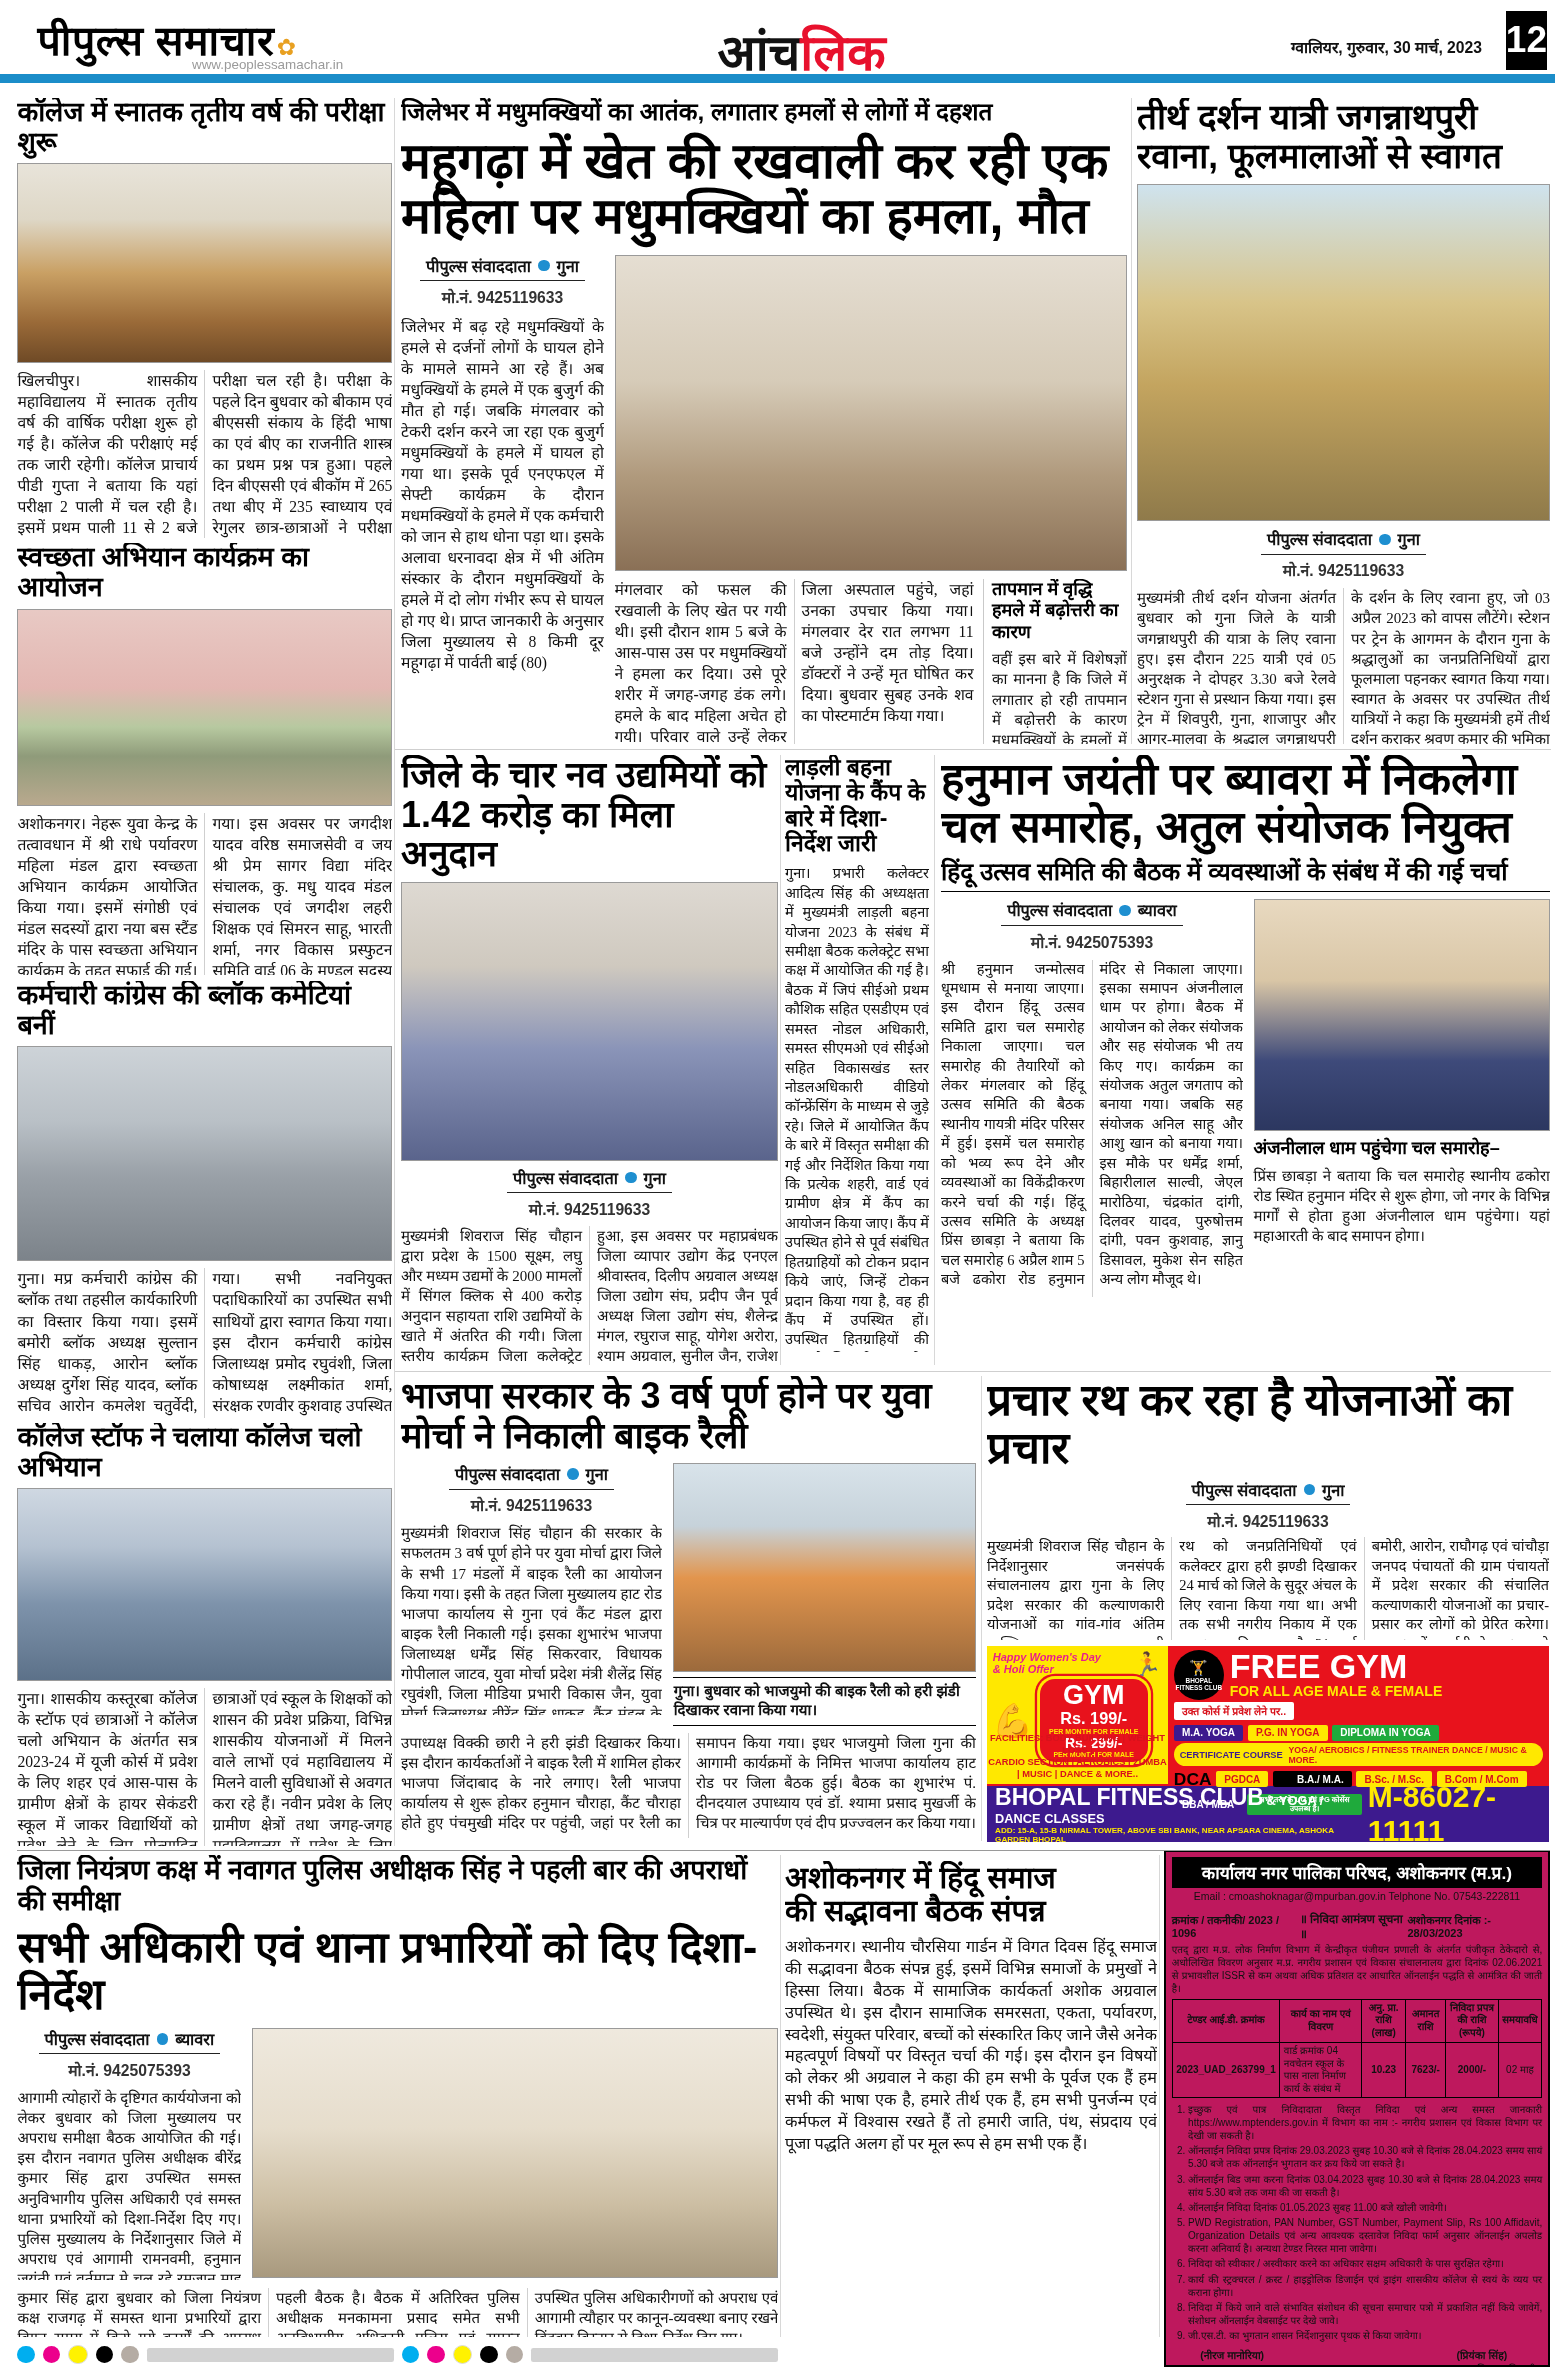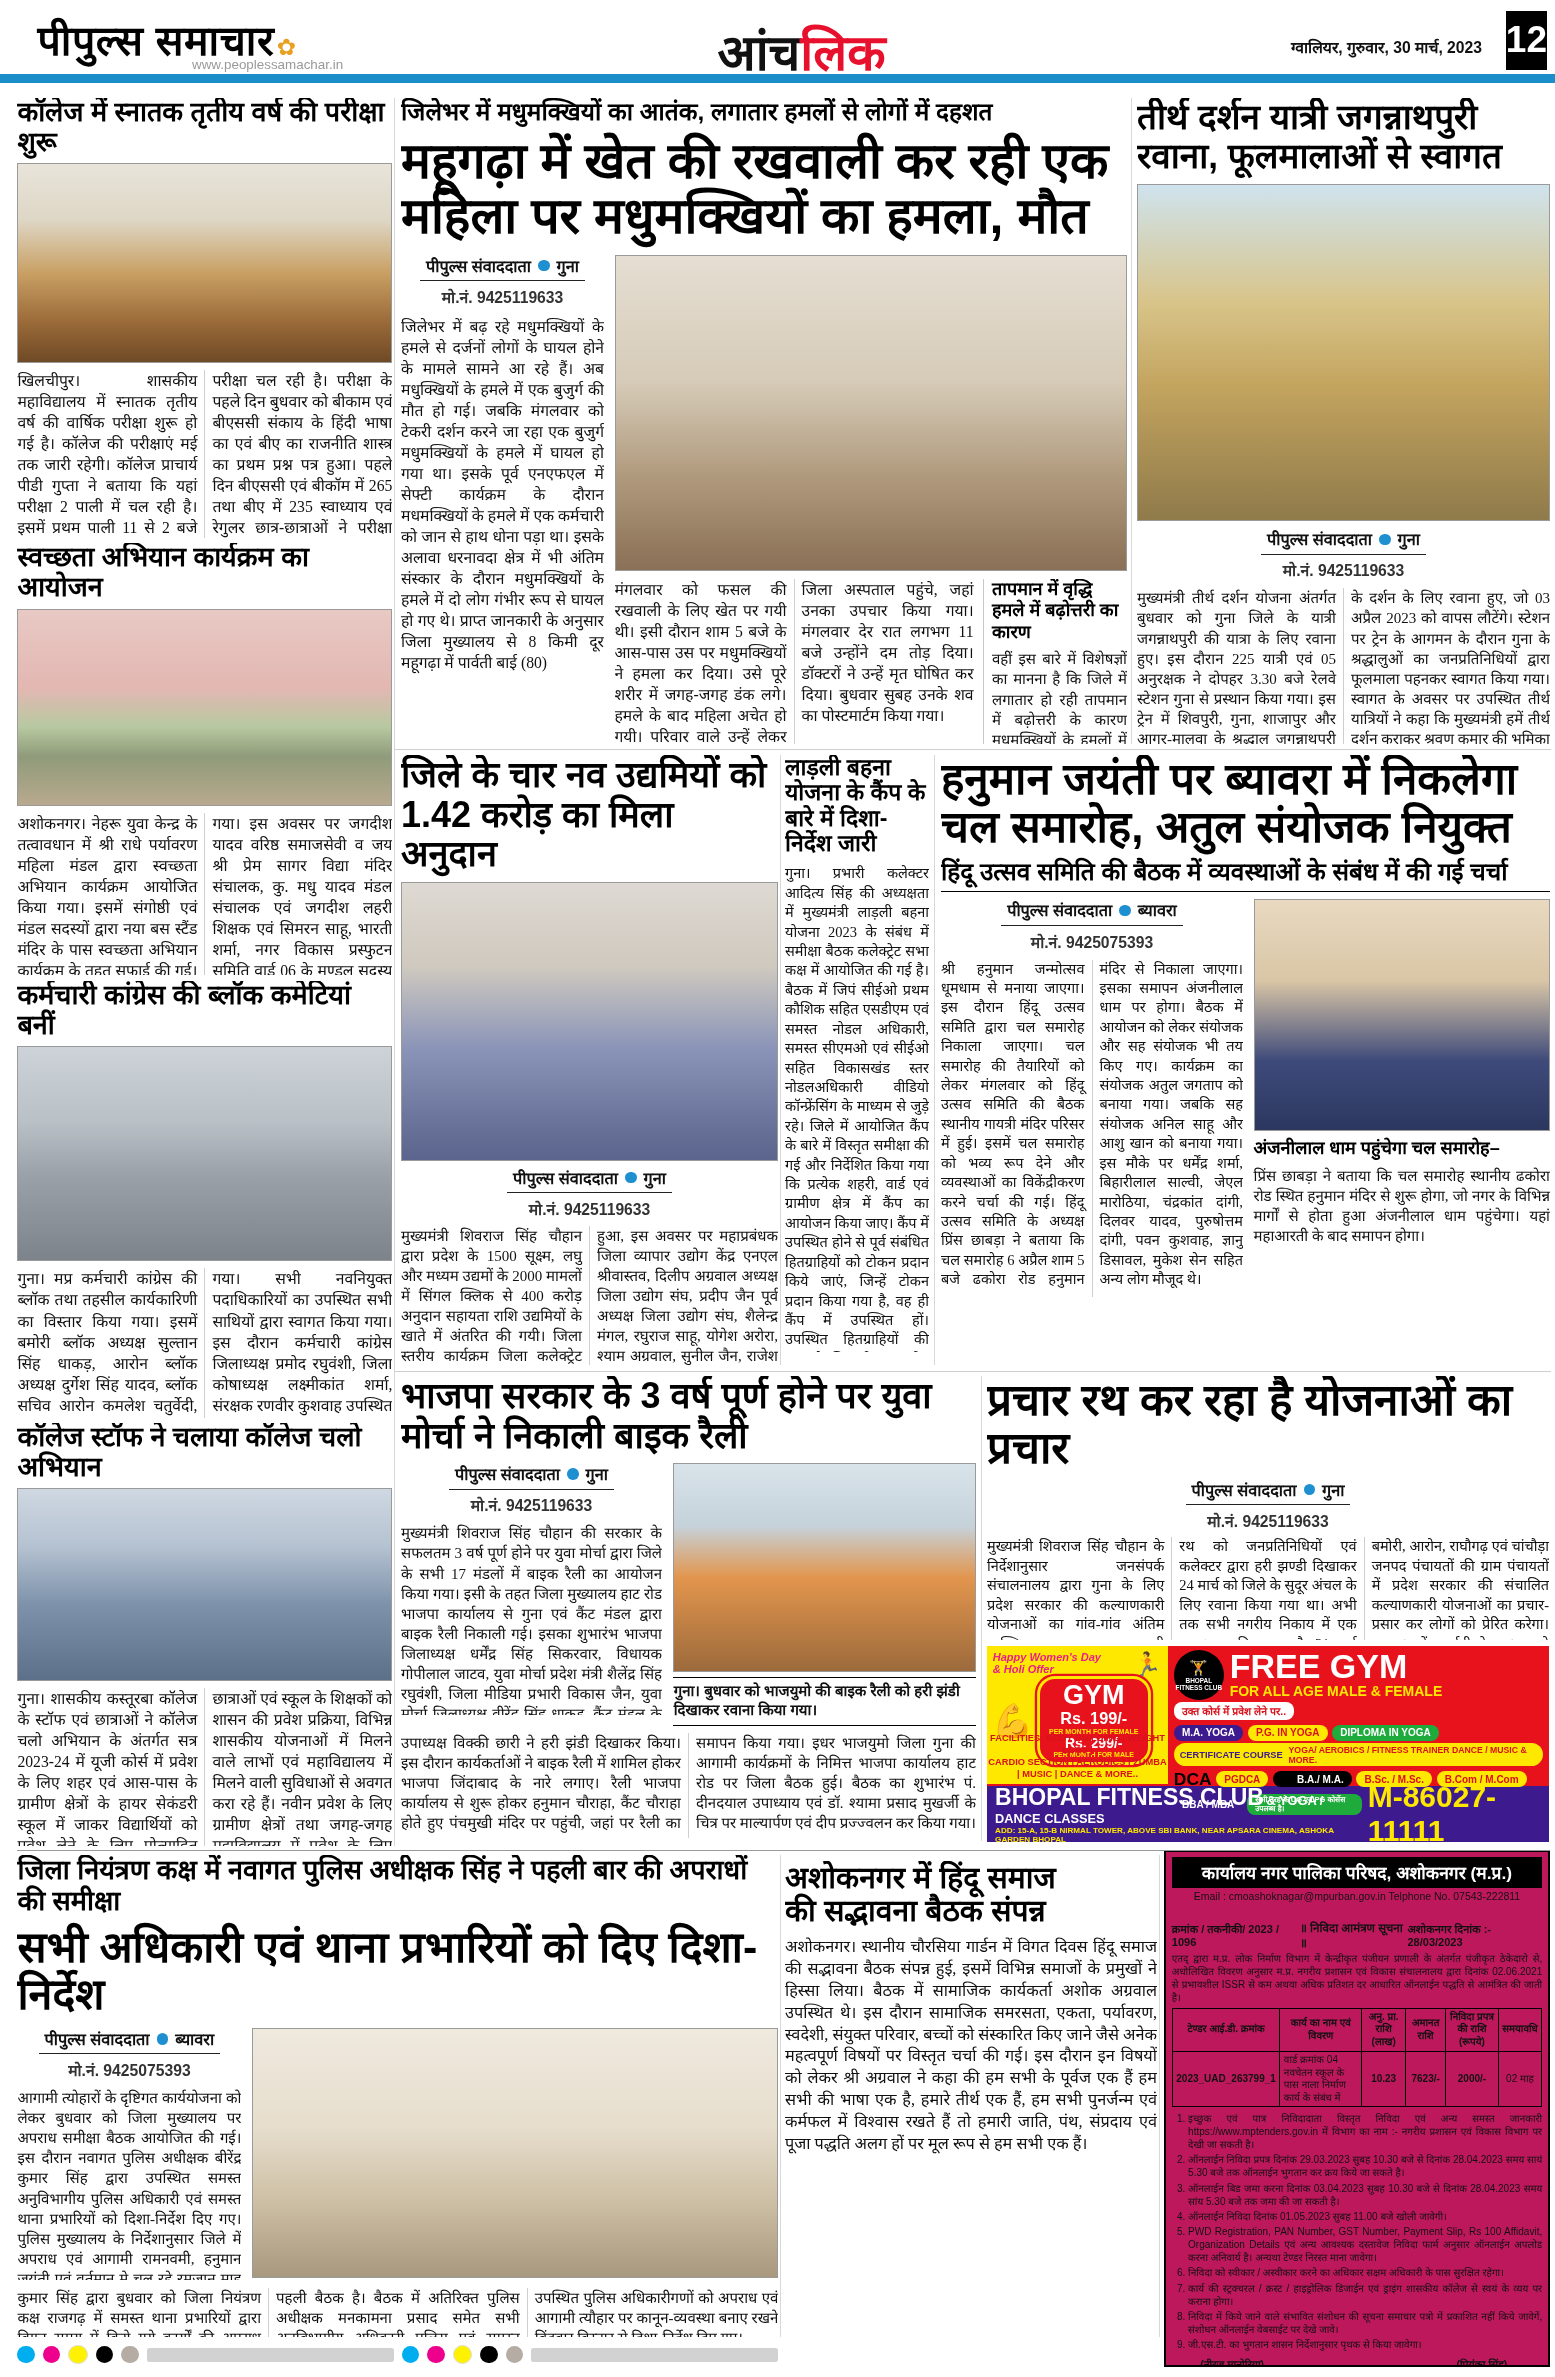--- a/index.html
+++ b/index.html
@@ -44,21 +44,21 @@
   .ph-hanuman{background:linear-gradient(180deg,#e8d9c0 0%,#d9c6a6 35%,#3e4a7a 70%,#2c3760 100%);}
   .ph-bike{background:linear-gradient(180deg,#d8e3ea 0%,#c6d2da 30%,#e2954d 55%,#9c6a3c 100%);}
   .ph-police{background:linear-gradient(180deg,#efe9de 0%,#e6ddcc 40%,#cdbfa4 70%,#a8997e 100%);}
   
   .rail{display:flex;flex-direction:column;gap:5.8px;}
   .rail-article{display:flex;flex-direction:column;overflow:hidden;}
   .rail-article .headline{font-size:27px;margin-bottom:5.8px;}
   .rail-article .body-text{font-size:15.7px;flex:1 1 auto;margin-top:7px;}
   
   .ad-sans{font-family:"Liberation Sans",sans-serif;}
-  .pill{border-radius:8px;padding:2.3px 8.1px;font-weight:bold;white-space:nowrap;}
+  .pill{border-radius:2px;padding:2.3px 8.1px;font-weight:bold;white-space:nowrap;text-align:center;}
   .p-purple{background:#3d1a8e;color:#fff;}
   .p-yellow{background:#ffe800;color:#d8121c;}
   .p-green{background:#1faa3c;color:#fff;}
   .p-black{background:#000;color:#fff;}
   .p-white{background:#fff;color:#d8121c;}
   
   .tender{border:2.3px solid #000;box-sizing:border-box;background:#be185d;font-family:"Liberation Sans",sans-serif;}
   .tender table{border-collapse:collapse;width:100%;font-size:10px;}
   .tender th,.tender td{border:1.2px solid #000;padding:2.3px 3.5px;text-align:center;line-height:1.25;}
   .tender td.name{text-align:left;}
@@ -318,21 +318,21 @@
   </div>
 
   <div class="abs" style="left:785px;top:1861px;width:372px;height:499px;overflow:hidden;">
     <h3 class="headline" style="font-size:30px;max-width:302px;margin-bottom:9.3px;">अशोकनगर में हिंदू समाज की सद्भावना बैठक संपन्न</h3>
     <div class="body-text clip" style="font-size:16.3px;height:372px;">अशोकनगर। स्थानीय चौरसिया गार्डन में विगत दिवस हिंदू समाज की सद्भावना बैठक संपन्न हुई, इसमें विभिन्न समाजों के प्रमुखों ने हिस्सा लिया। बैठक में सामाजिक कार्यकर्ता अशोक अग्रवाल उपस्थित थे। इस दौरान सामाजिक समरसता, एकता, पर्यावरण, स्वदेशी, संयुक्त परिवार, बच्चों को संस्कारित किए जाने जैसे अनेक महत्वपूर्ण विषयों पर विस्तृत चर्चा की गई। इस दौरान इन विषयों को लेकर श्री अग्रवाल ने कहा की हम सभी के पूर्वज एक हैं हम सभी की भाषा एक है, हमारे तीर्थ एक हैं, हम सभी पुनर्जन्म एवं कर्मफल में विश्वास रखते हैं तो हमारी जाति, पंथ, संप्रदाय एवं पूजा पद्धति अलग हों पर मूल रूप से हम सभी एक हैं।</div>
   </div>
 
   <div class="abs tender" style="left:1164px;top:1850px;width:386px;height:517px;padding:4.6px 5.8px;overflow:hidden;">
     <div style="background:#000;color:#fff;font-weight:bold;font-size:17.4px;text-align:center;padding:3.5px 2.3px;">कार्यालय नगर पालिका परिषद, अशोकनगर (म.प्र.)</div>
     <div style="font-size:10.5px;text-align:center;margin-top:2.3px;">Email : cmoashoknagar@mpurban.gov.in Telphone No. 07543-222811</div>
-    <div style="display:flex;justify-content:space-between;align-items:center;margin-top:18px;">
+    <div style="display:flex;justify-content:space-between;align-items:center;margin-top:9px;">
       <div style="font-size:11px;font-weight:bold;">क्रमांक / तकनीकी/ 2023 / 1096</div>
       <div style="font-size:11.6px;font-weight:bold;">॥ निविदा आमंत्रण सूचना ॥</div>
       <div style="font-size:11px;font-weight:bold;">अशोकनगर दिनांक :- 28/03/2023</div>
     </div>
     <div style="font-size:10px;text-align:justify;line-height:1.3;margin-top:2.3px;">एतद् द्वारा म.प्र. लोक निर्माण विभाग में केन्द्रीकृत पंजीयन प्रणाली के अंतर्गत पंजीकृत ठेकेदारो से, अधोलिखित विवरण अनुसार म.प्र. नगरीय प्रशासन एवं विकास संचालनालय द्वारा दिनांक 02.06.2021 से प्रभावशील ISSR से कम अथवा अधिक प्रतिशत दर आधारित ऑनलाईन पद्धति से आमंत्रित की जाती है।</div>
     <table style="margin-top:3.5px;">
       <tbody>
           <tr>
         <th>टेण्डर आई.डी. क्रमांक</th>
         <th>कार्य का नाम एवं विवरण</th>

